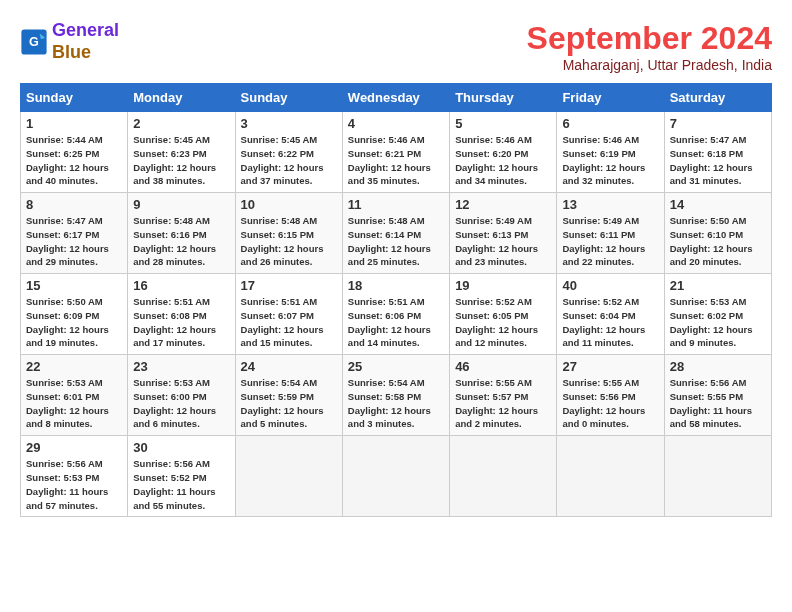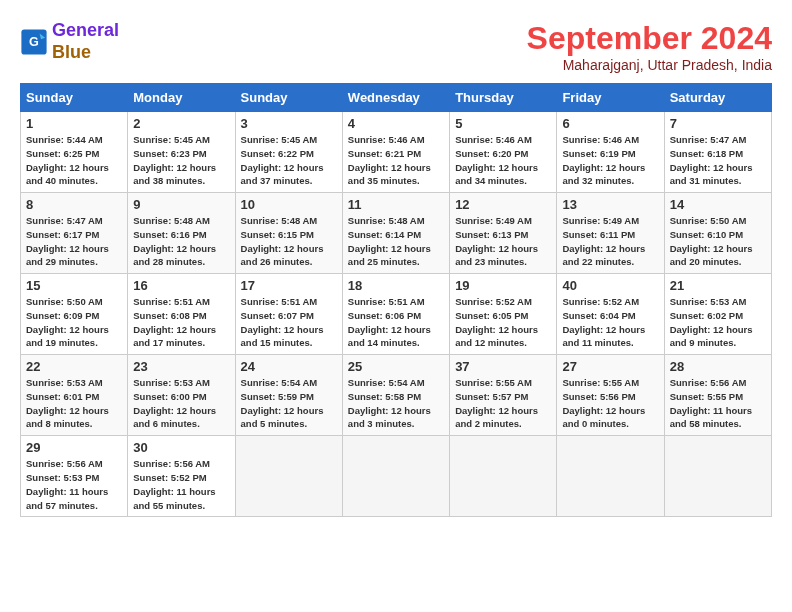--- a/index.html
+++ b/index.html
@@ -221,21 +221,21 @@
         </td>
         <td>
           <span class="day-num">24</span>
           <div class="day-info">Sunrise: 5:54 AM<br>Sunset: 5:59 PM<br>Daylight: 12 hours and 5 minutes.</div>
         </td>
         <td>
           <span class="day-num">25</span>
           <div class="day-info">Sunrise: 5:54 AM<br>Sunset: 5:58 PM<br>Daylight: 12 hours and 3 minutes.</div>
         </td>
         <td>
-          <span class="day-num">37</span>
+          <span class="day-num">46</span>
           <div class="day-info">Sunrise: 5:55 AM<br>Sunset: 5:57 PM<br>Daylight: 12 hours and 2 minutes.</div>
         </td>
         <td>
           <span class="day-num">27</span>
           <div class="day-info">Sunrise: 5:55 AM<br>Sunset: 5:56 PM<br>Daylight: 12 hours and 0 minutes.</div>
         </td>
         <td>
           <span class="day-num">28</span>
           <div class="day-info">Sunrise: 5:56 AM<br>Sunset: 5:55 PM<br>Daylight: 11 hours and 58 minutes.</div>
         </td>

